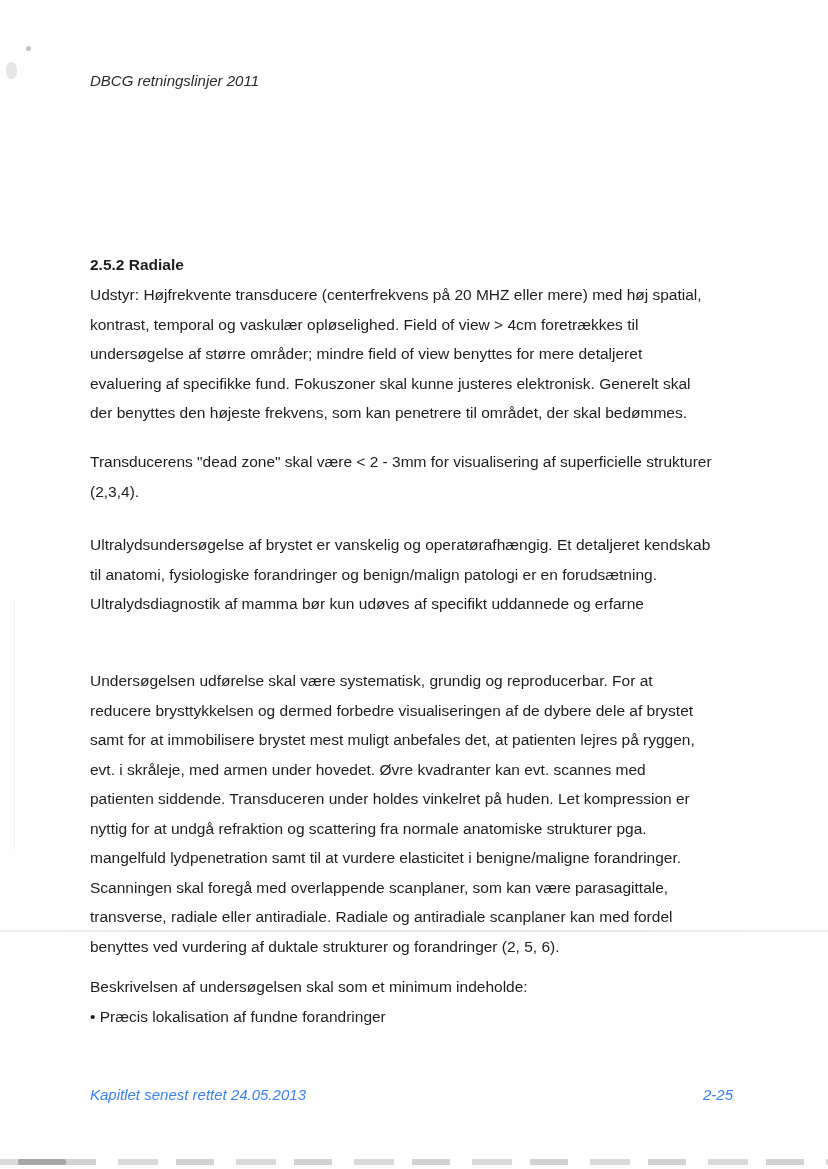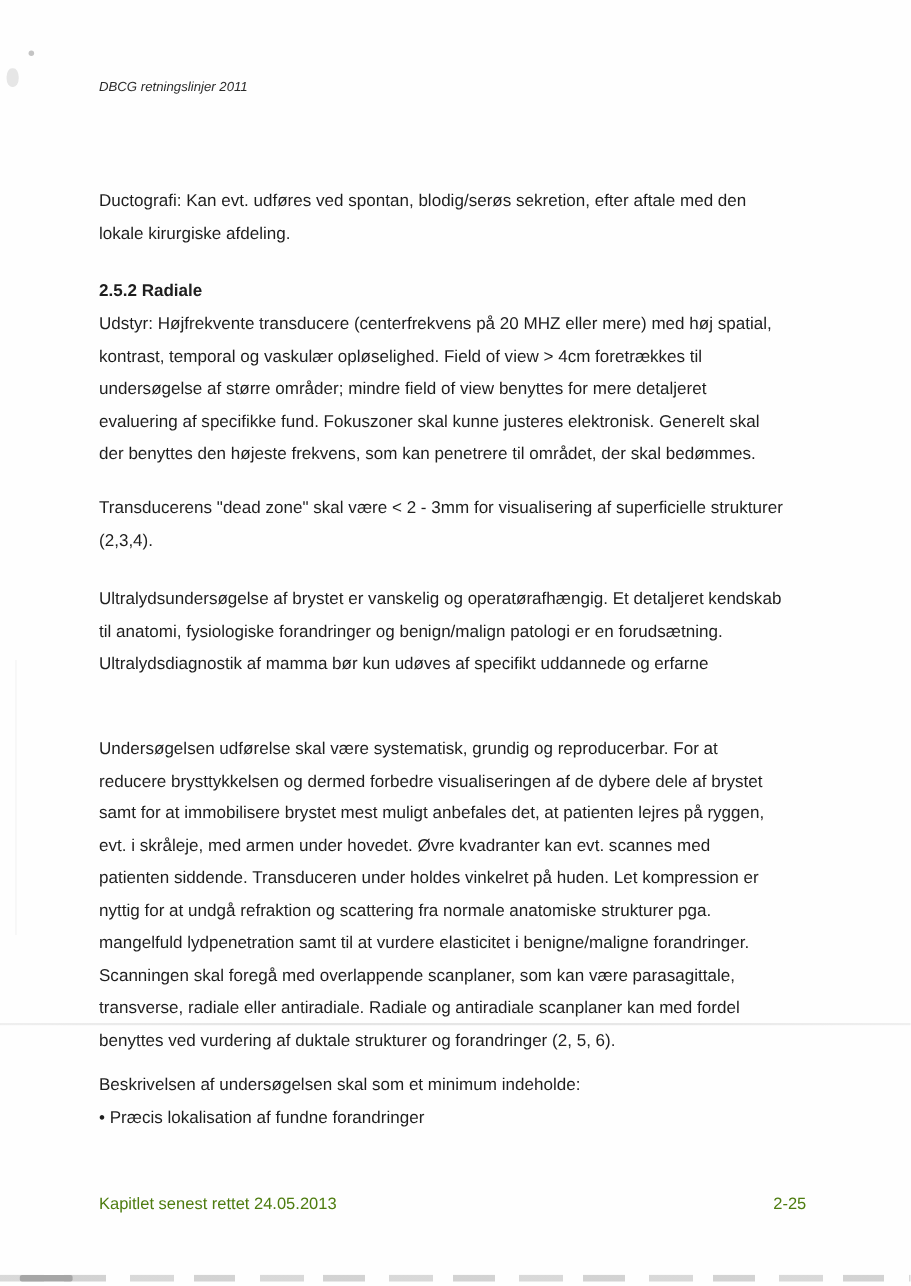--- a/index.html
+++ b/index.html
@@ -11,21 +11,21 @@
     font-family: "Liberation Sans", sans-serif;
     font-size: 15.5px;
     color: #1e1e1e;
     overflow: hidden;
   }
   .running-header {
     position: absolute;
     left: 90px;
     top: 72px;
     font-style: italic;
-    font-size: 12px;
+    font-size: 15px;
     color: #2a2a2a;
     white-space: nowrap;
   }
   .para {
     position: absolute;
     left: 90px;
     right: 40px;
   }
   .line {
     line-height: 29.5px;
@@ -39,22 +39,23 @@
     line-height: 29.5px;
     white-space: nowrap;
   }
   .page-footer {
     position: absolute;
     left: 90px;
     right: 95px;
     top: 1086px;
     display: flex;
     justify-content: space-between;
+    font-style: italic;
     font-size: 15px;
-    color: #4d7c0f;
+    color: #3b82f6;
   }
   
   .artifact { position: absolute; pointer-events: none; }
   .artifact-hline {
     left: 0; right: 0; top: 930px; height: 2px;
     background: linear-gradient(90deg, #efefef, #e4e4e4 30%, #e7e7e7 70%, #efefef);
   }
   .artifact-bottom-band {
     left: 0; right: 0; top: 1159px; height: 6px;
     background: repeating-linear-gradient(90deg,
@@ -81,24 +82,20 @@
     background: #f2f2f2;
   }
 </style>
 </head>
 <body>
 
 <div class="page">
 
   <div class="running-header">DBCG retningslinjer 2011</div>
 
-  <div class="para" style="top:168px">
-    <div class="line">Ductografi: Kan evt. udføres ved spontan, blodig/serøs sekretion, efter aftale med den</div>
-    <div class="line">lokale kirurgiske afdeling.</div>
-  </div>
 
   <div class="section-heading">2.5.2 Radiale</div>
 
   <div class="para" style="top:280px">
     <div class="line">Udstyr: Højfrekvente transducere (centerfrekvens på 20 MHZ eller mere) med høj spatial,</div>
     <div class="line">kontrast, temporal og vaskulær opløselighed. Field of view &gt; 4cm foretrækkes til</div>
     <div class="line">undersøgelse af større områder; mindre field of view benyttes for mere detaljeret</div>
     <div class="line">evaluering af specifikke fund. Fokuszoner skal kunne justeres elektronisk. Generelt skal</div>
     <div class="line">der benyttes den højeste frekvens, som kan penetrere til området, der skal bedømmes.</div>
   </div>

